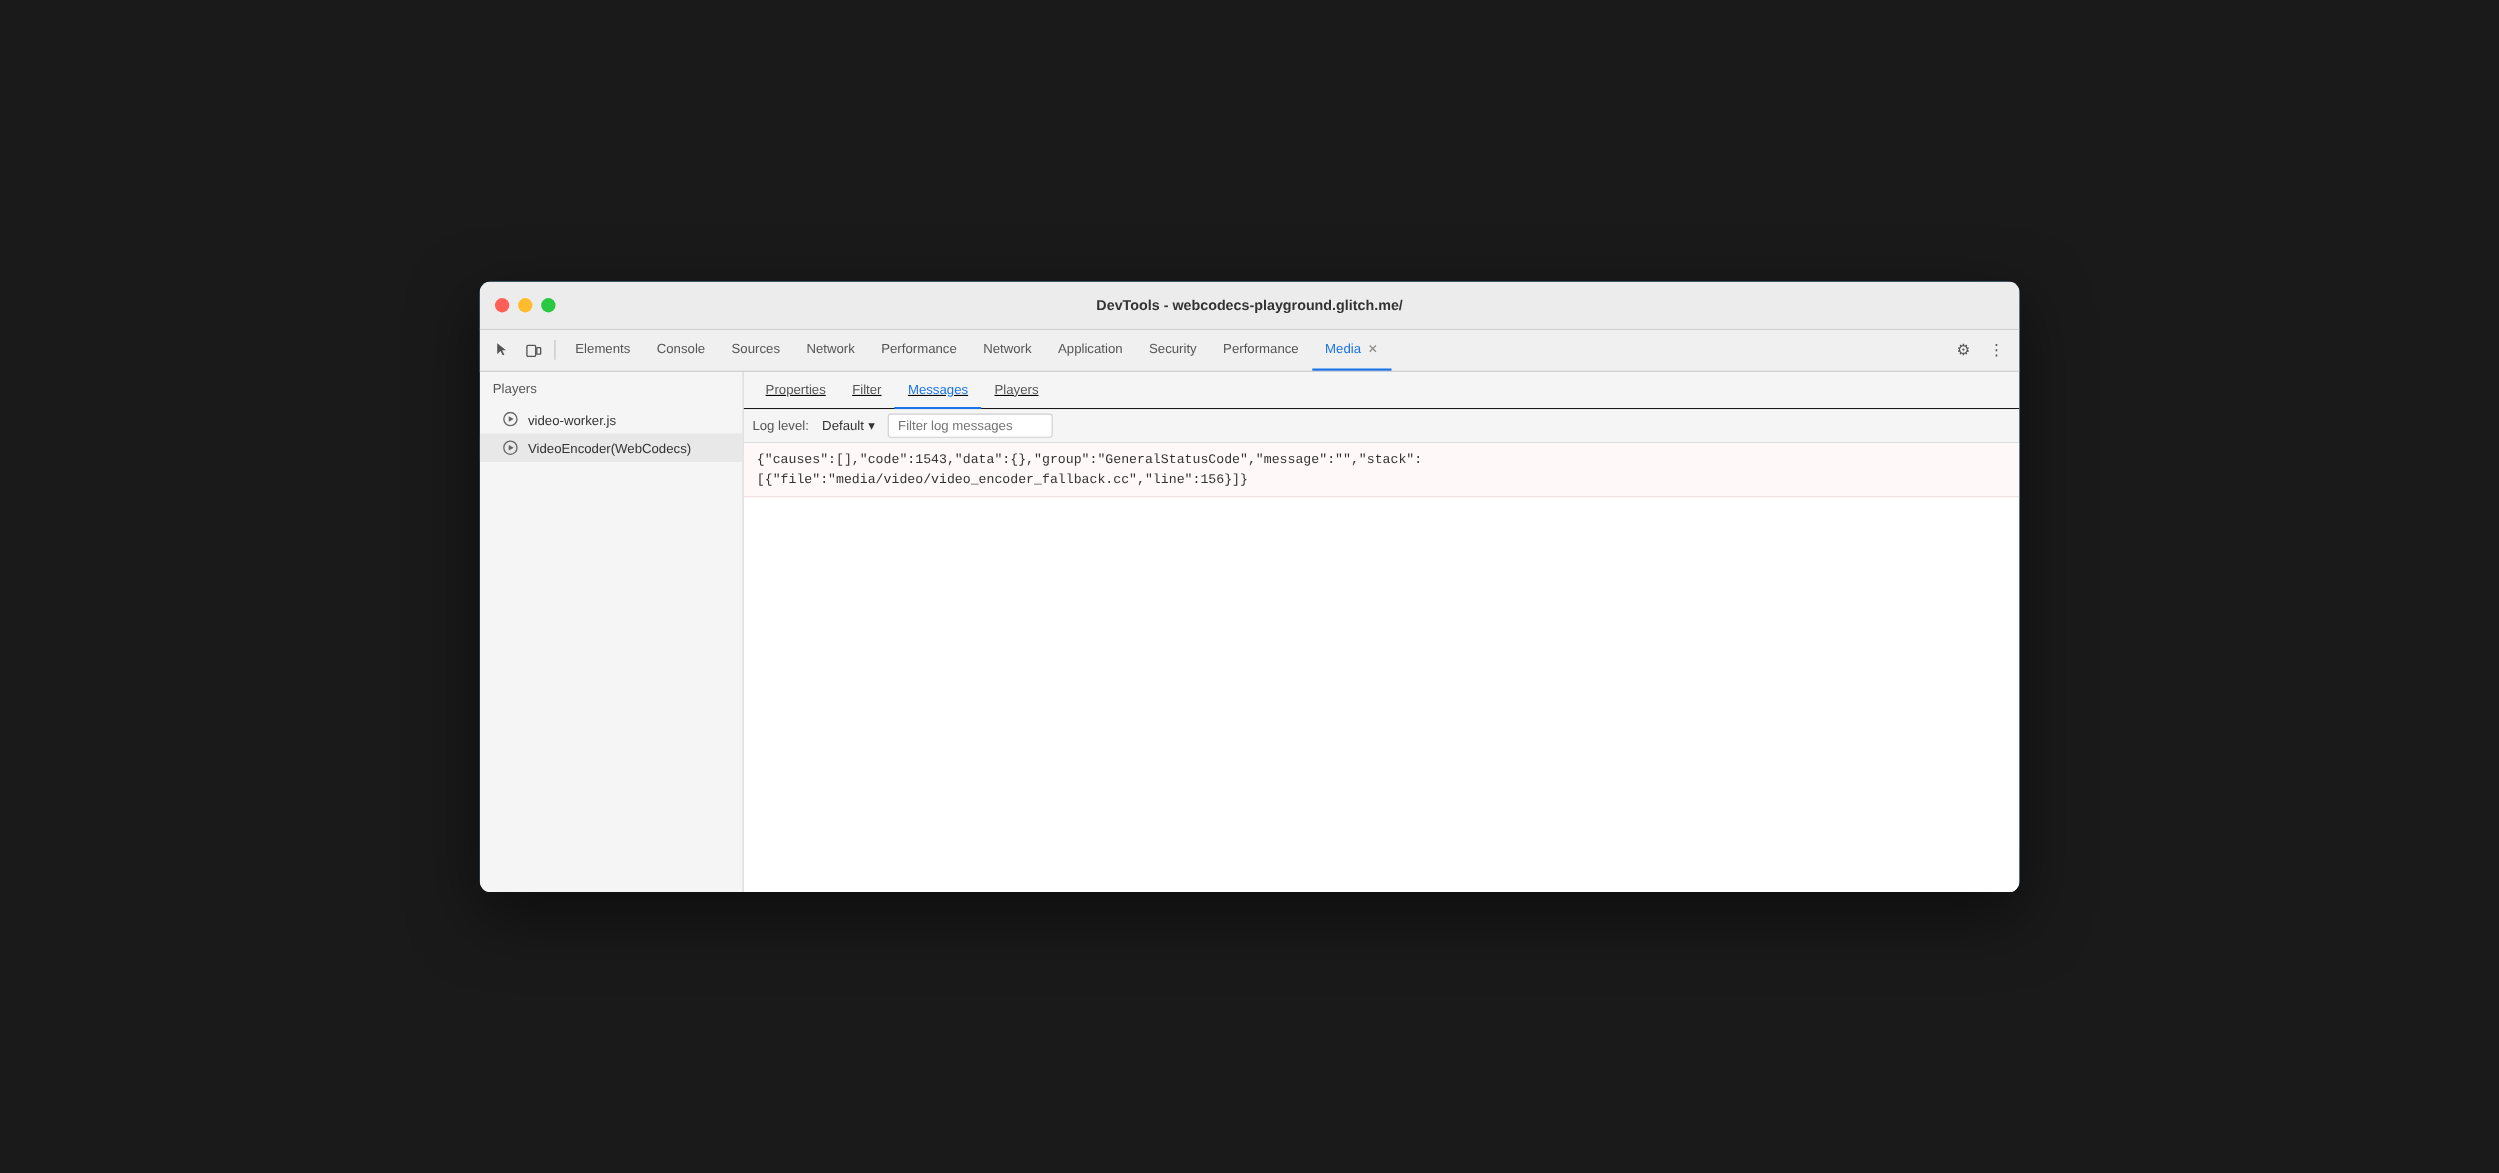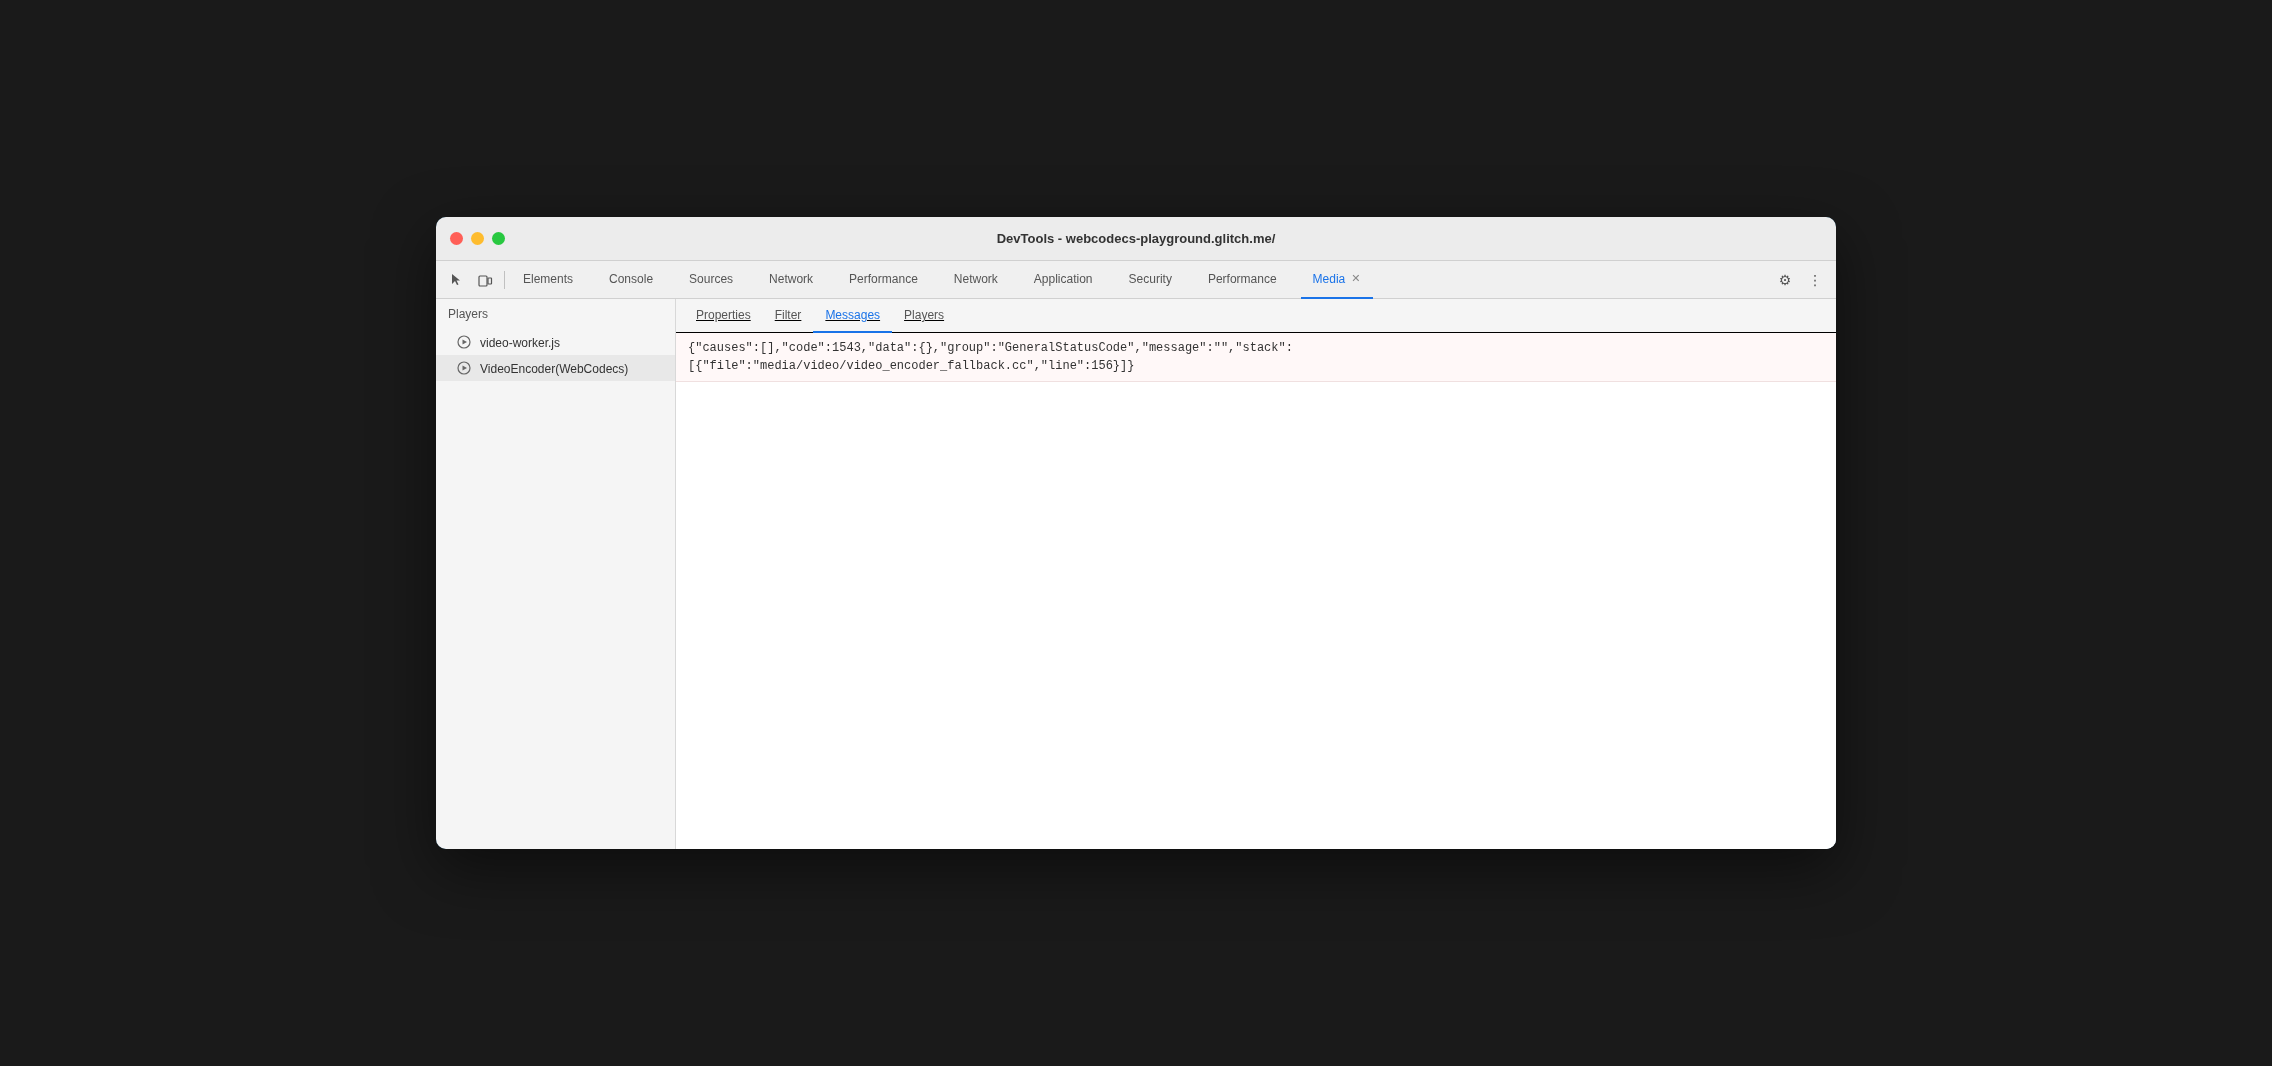--- a/index.html
+++ b/index.html
@@ -8,21 +8,21 @@
       background: #1a1a1a;
       display: flex;
       align-items: center;
       justify-content: center;
       min-height: 100vh;
       font-family: -apple-system, BlinkMacSystemFont, 'Helvetica Neue', Arial, sans-serif;
     }
 
     .devtools-window {
       width: 1400px;
-      height: 632px;
+      height: 555px;
       background: #0c4a6e;
       border-radius: 10px;
       overflow: hidden;
       display: flex;
       flex-direction: column;
       box-shadow: 0 20px 60px rgba(0,0,0,0.5);
     }
 
     
     .title-bar {
@@ -88,21 +88,21 @@
       width: 1px;
       height: 18px;
       background: #c0c0c0;
       margin: 0 4px;
     }
 
     .tab-nav {
       display: flex;
       align-items: flex-end;
       flex: 1;
-      gap: 12px;
+      gap: 0;
     }
 
     .tab-item {
       padding: 0 12px;
       height: 38px;
       display: flex;
       align-items: center;
       font-size: 12px;
       color: #555;
       cursor: pointer;
@@ -387,20 +387,28 @@
           <span>Filter</span>
         </div>
         <div class="sub-tab active">
           <span>Messages</span>
         </div>
         <div class="sub-tab">
           <span>Players</span>
         </div>
       </div>
 
+      <div class="log-toolbar">
+        <span class="log-label">Log level:</span>
+        <div class="log-select">
+          <span>Default</span>
+          <span>▾</span>
+        </div>
+        <input class="filter-input" type="text" placeholder="Filter log messages" style="">
+      </div>
 
       <div class="log-area">
         <div class="log-entry">
           <span class="log-entry-line1">{"causes":[],"code":1543,"data":{},"group":"GeneralStatusCode","message":"","stack":</span>
           <span class="log-entry-line2">[{"file":"media/video/video_encoder_fallback.cc","line":156}]}</span>
         </div>
       </div>
 
     </div>
   </div>

